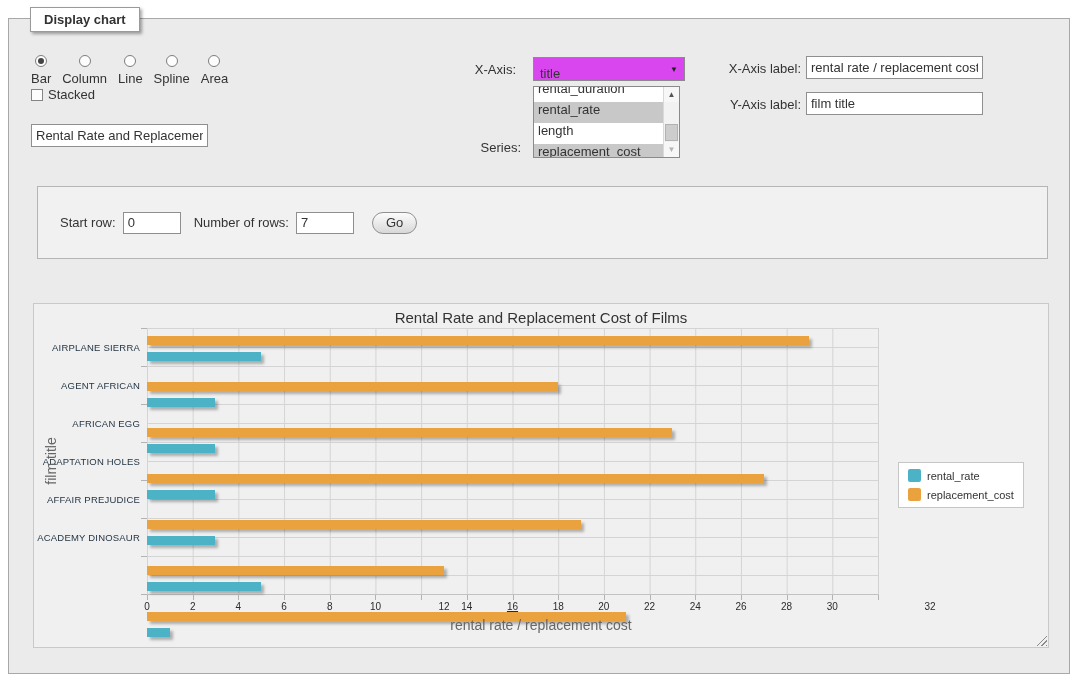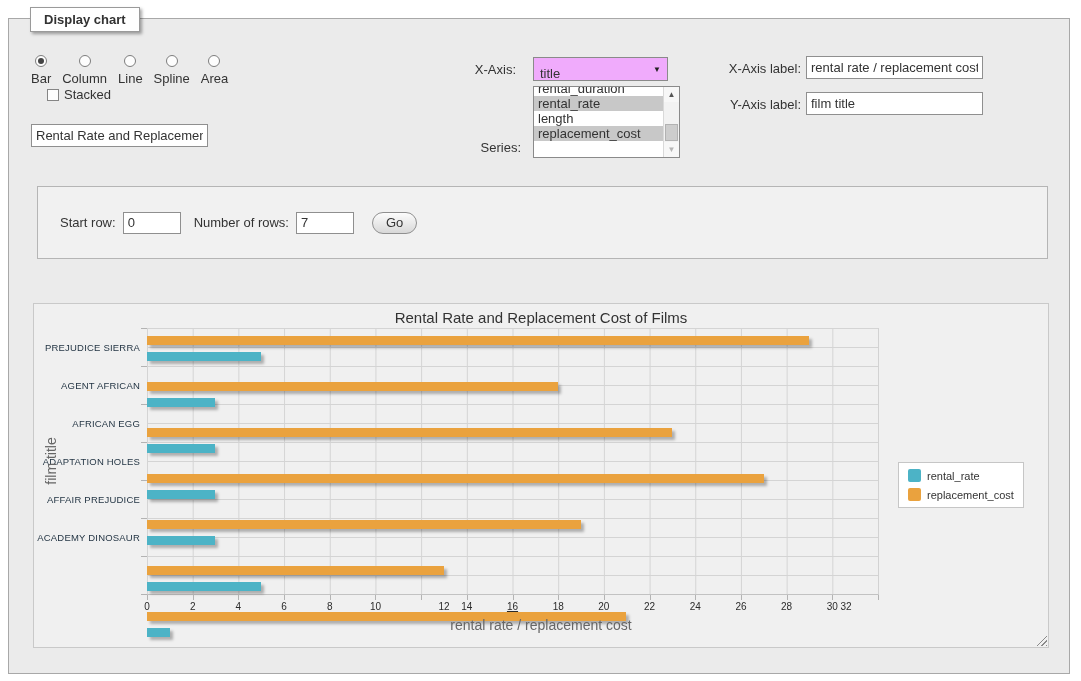--- a/index.html
+++ b/index.html
@@ -11,37 +11,37 @@
     border:1px solid #9a9a9a; padding:4px 13px; font-size:13px; font-weight:bold;
     color:#333; box-shadow:2px 2px 3px rgba(0,0,0,.35); }
   
   .type-row { position:absolute; left:22px; top:36px; display:flex; gap:11px;
     align-items:center; font-size:13px; }
   .opt { display:flex; align-items:center; gap:4px;flex-direction:column; }
   .radio { width:12px; height:12px; border:1px solid #7d7d7d; border-radius:50%;
     background:#fdfdfd; display:inline-block; position:relative; }
   .radio.on::after { content:""; position:absolute; left:2px; top:2px; width:6px;
     height:6px; border-radius:50%; background:#444; }
-  .stacked-row { position:absolute; left:38px; top:68px; display:flex;
+  .stacked-row { position:absolute; left:22px; top:68px; display:flex;
     align-items:center; gap:5px; font-size:13px; }
   .checkbox { width:12px; height:12px; border:1px solid #858585; background:#fdfdfd;
     display:inline-block; }
   input.txt { background:#fff; border:1px solid #8f8f8f; font-family:"Liberation Sans",sans-serif;
     font-size:13px; color:#333; padding:2px 4px; }
   .title-input { position:absolute; left:22px; top:105px; width:177px; height:23px; }
   .flabel { position:absolute; font-size:13px; text-align:right; }
-  .xaxis-select { position:absolute; left:524px; top:38px; width:135px; height:24px;
-    background:#f0abfc; border:1px solid #8a8a8a; font-size:13px; display:flex;
+  .xaxis-select { position:absolute; left:524px; top:38px; width:152px; height:24px;
+    background:#d946ef; border:1px solid #8a8a8a; font-size:13px; display:flex;
     align-items:center; padding:8px 18px 0 6px; }
   .dd-arrow { position:absolute; right:6px; top:7px; font-size:8px; color:#222; }
   
   .series-list { position:absolute; left:524px; top:67px; width:147px; height:72px;
     background:#fff; border:1px solid #8a8a8a; overflow:hidden; }
   .lb-inner { margin-top:-6px; }
-  .lb-item { height:15px; line-height:15px; font-size:13px; padding:0 4px;
+  .lb-item { height:21px; line-height:15px; font-size:13px; padding:0 4px;
     margin-right:16px; white-space:nowrap; }
   .lb-item.sel { background:#c8c8c8; }
   .lb-scroll { position:absolute; top:0; right:0; width:16px; height:100%;
     background:#f2f2f2; border-left:1px solid #d9d9d9; }
   .sb-btn { height:15px; width:100%; font-size:8px; text-align:center; line-height:15px;
     color:#555; background:#f7f7f7; }
   .sb-btn.down { position:absolute; bottom:0; color:#b5b5b5; }
   .sb-thumb { position:absolute; left:1px; right:1px; top:37px; height:17px;
     background:#cdcdcd; border:1px solid #b2b2b2; }
   .xlabel-input { position:absolute; left:797px; top:37px; width:177px; height:23px; }
@@ -187,21 +187,21 @@
         <div class="band">
           <div class="bar r1" style="width: 40.5938%; background: rgb(234, 162, 62);"></div>
           <div class="bar r2" style="width: 15.5938%; background: rgb(76, 179, 198);"></div>
         </div>
         <div class="band">
           <div class="bar r1" style="width: 65.5938%; background: rgb(234, 162, 62);"></div>
           <div class="bar r2" style="width: 3.09375%; background: rgb(76, 179, 198);"></div>
         </div>
       </div>
     <div class="ylabels" id="ylabels">
-        <div class="ylab">PREJUDICE SIERRA</div>
+        <div class="ylab">AIRPLANE SIERRA</div>
         <div class="ylab">AGENT AFRICAN</div>
         <div class="ylab">AFRICAN EGG</div>
         <div class="ylab">ADAPTATION HOLES</div>
         <div class="ylab">AFFAIR PREJUDICE</div>
         <div class="ylab">ACADEMY DINOSAUR</div>
       </div>
     <div id="ticks">
         <div class="ytick" style="top: 24px;"></div>
         <div class="ytick" style="top: 62px;"></div>
         <div class="ytick" style="top: 100px;"></div>
@@ -236,21 +236,21 @@
         <div class="xlab" style="left: 615.562px;">22</div>
         <div class="xtick" style="left: 661.25px;"></div>
         <div class="xlab" style="left: 661.25px;">24</div>
         <div class="xtick" style="left: 706.938px;"></div>
         <div class="xlab" style="left: 706.938px;">26</div>
         <div class="xtick" style="left: 752.625px;"></div>
         <div class="xlab" style="left: 752.625px;">28</div>
         <div class="xtick" style="left: 798.312px;"></div>
         <div class="xlab" style="left: 798.312px;">30</div>
         <div class="xtick" style="left: 844px;"></div>
-        <div class="xlab" style="left: 812px;">32</div>
+        <div class="xlab" style="left: 896px;">32</div>
       </div>
     <div class="xaxis-title">rental rate / replacement cost</div>
     <div class="yaxis-title">film title</div>
     <div class="legend" id="legend">
         <div class="leg-item">
           <span class="leg-swatch" style="background: rgb(76, 179, 198);"></span>
           <span>rental_rate</span>
         </div>
         <div class="leg-item">
           <span class="leg-swatch" style="background: rgb(234, 162, 62);"></span>

